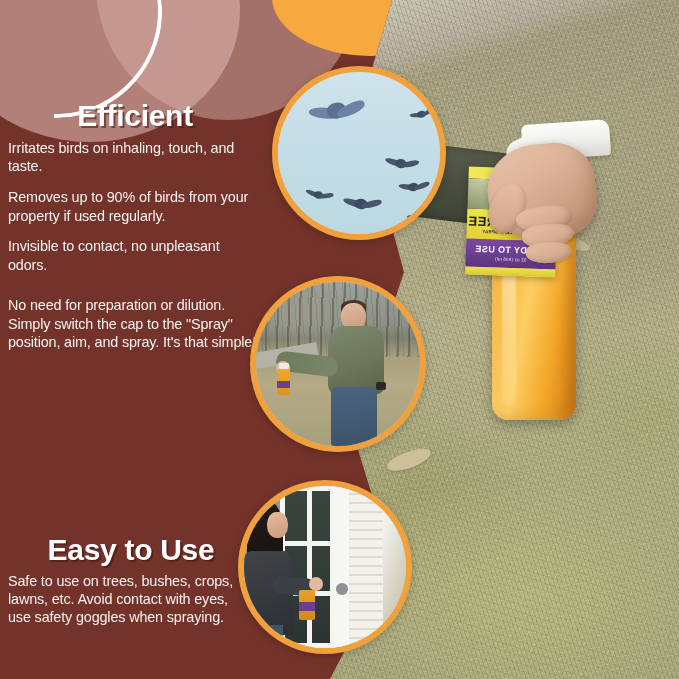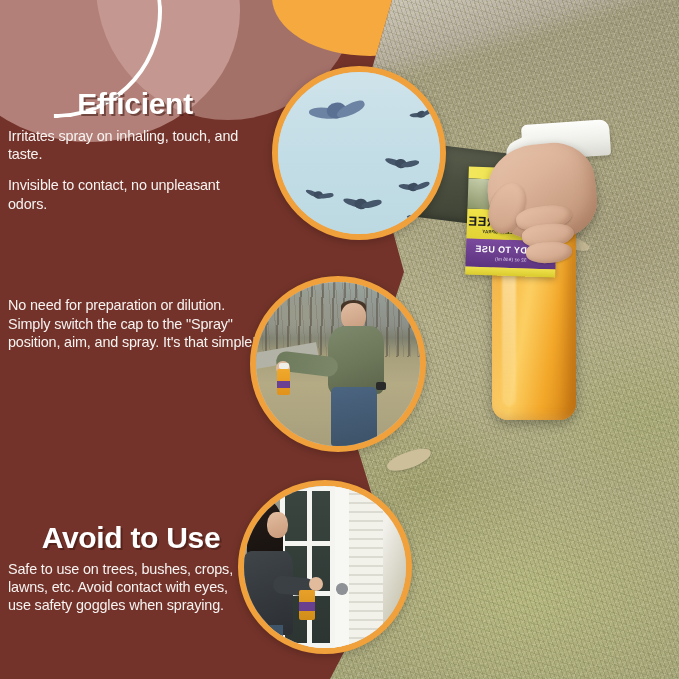--- a/index.html
+++ b/index.html
@@ -174,21 +174,21 @@
   }
   .orange-top{
     position:absolute;left:272px;top:-62px;width:196px;height:118px;
     background:#f5a93f;border-radius:50%;
   }
 
   
   .block{position:absolute;left:0;width:270px;padding:0 8px 0 8px;box-sizing:border-box;}
   .heading{
     font-size:29px;font-weight:bold;color:#ffffff;
-    text-align:center;margin:0 0 7px 0;line-height:1.05;
+    text-align:center;margin:12px 0 7px 0;line-height:1.05;
     text-shadow:2px 2px 0 rgba(60,22,16,.55);
     letter-spacing:-.3px;
   }
   .body-text{
     font-size:14.4px;color:#f7f3f1;line-height:1.30;margin:0 0 12px 0;
     letter-spacing:-.15px;
   }
   .body-text:last-child{margin-bottom:0;}
 
   .block-efficient{top:88px;}
@@ -341,30 +341,31 @@
 
   <div class="panel">
     <div class="blob blob-a"></div>
     <div class="blob blob-b"></div>
     <div class="swoosh"></div>
     <div class="orange-top"></div>
   </div>
 
   <div class="block block-efficient">
     <h2 class="heading">Efficient</h2>
-    <p class="body-text">Irritates spray on inhaling, touch, and taste.</p>
+    <p class="body-text">Irritates birds on inhaling, touch, and taste.</p>
+    <p class="body-text">Removes up to 90% of birds from your property if used regularly.</p>
     <p class="body-text">Invisible to contact, no unpleasant odors.</p>
   </div>
 
   <div class="block block-easy">
     <p class="body-text">No need for preparation or dilution. Simply switch the cap to the "Spray" position, aim, and spray. It's that simple!</p>
   </div>
 
   <div class="block block-safe">
-    <h2 class="heading">Avoid to Use</h2>
+    <h2 class="heading">Easy to Use</h2>
     <p class="body-text">Safe to use on trees, bushes, crops, lawns, etc. Avoid contact with eyes, use safety goggles when spraying.</p>
   </div>
 
   <div class="circle c-birds">
     <div class="ph sky">
       <div class="bird bird-big" style="left:56px;top:34px;transform:rotate(-8deg);">
           <span class="bird-body"></span>
         </div>
       <div class="bird" style="left:142px;top:40px;transform:rotate(-14deg) scale(.85);">
           <span class="bird-body"></span>

